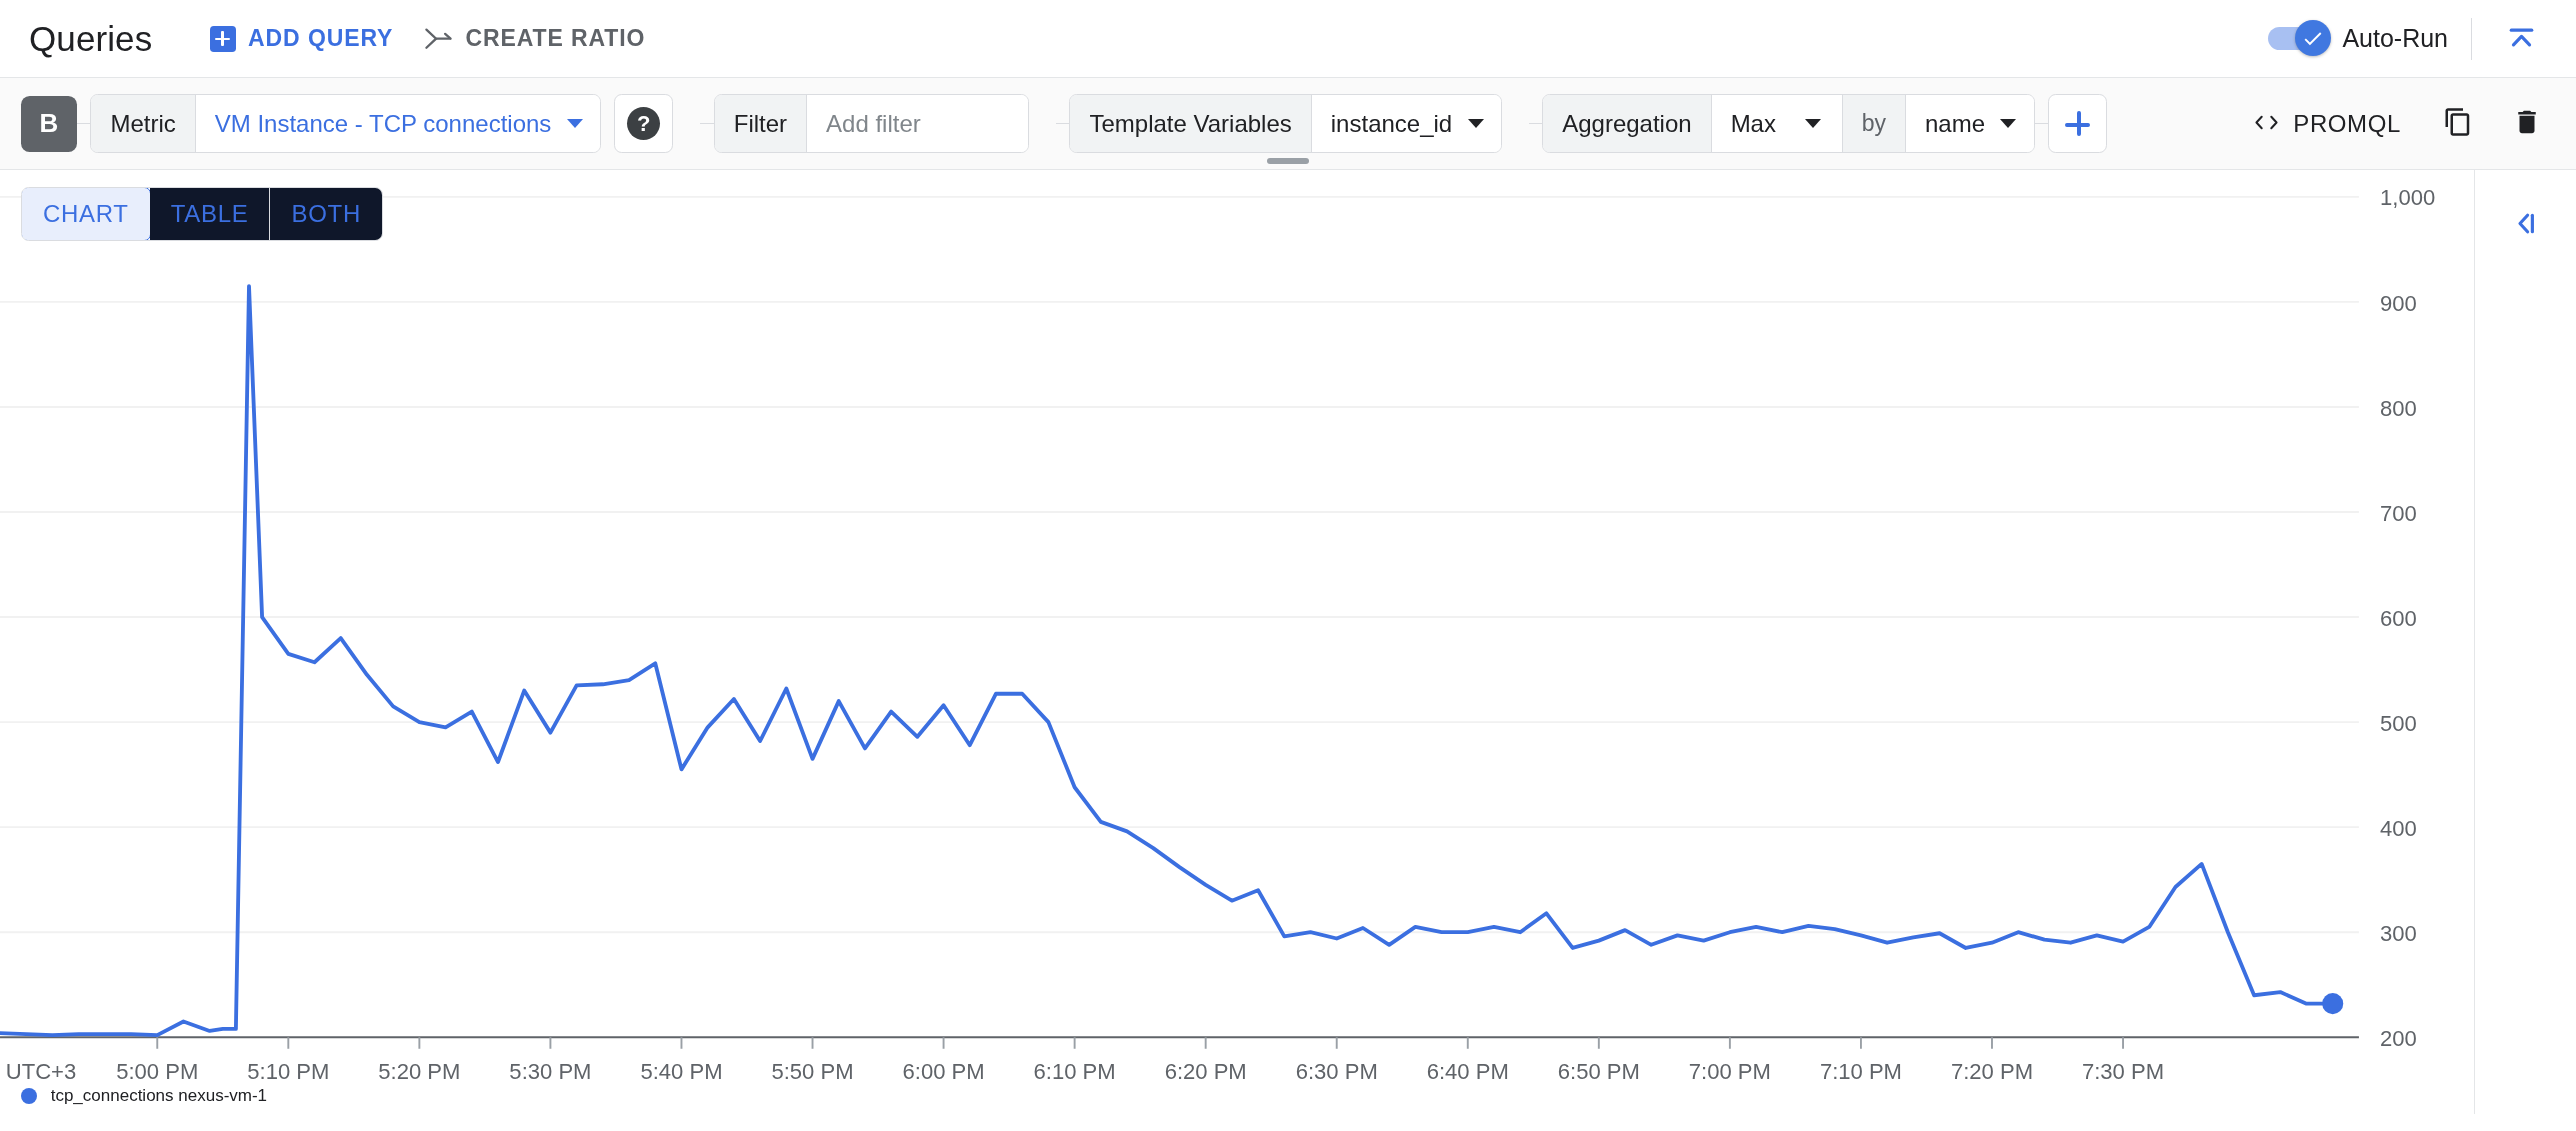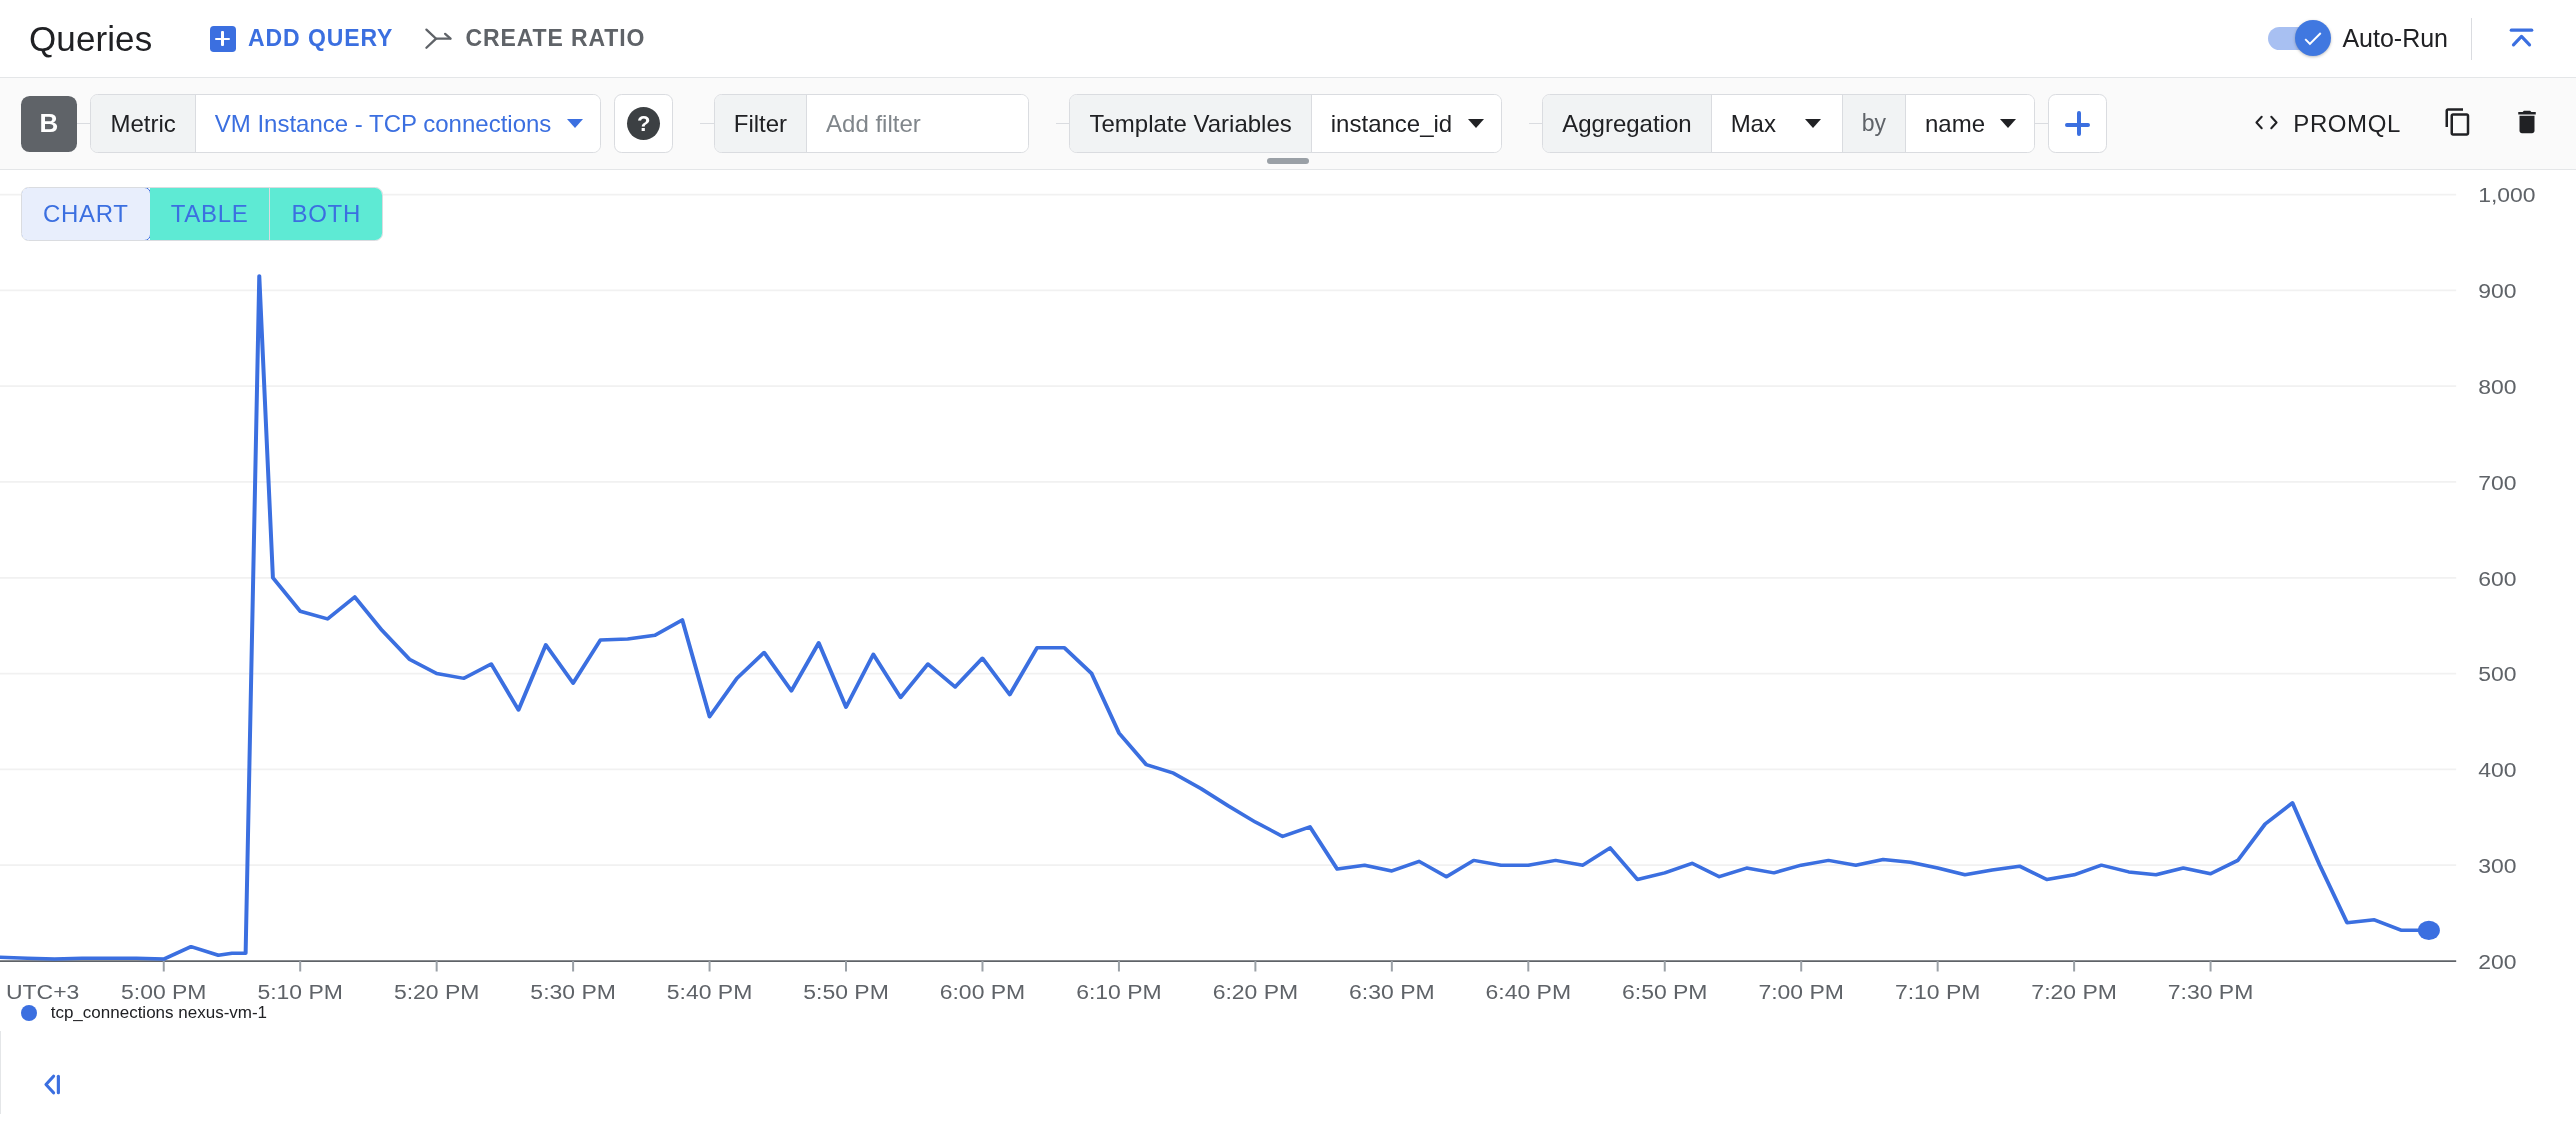--- a/index.html
+++ b/index.html
@@ -195,21 +195,20 @@
     width: 42px; height: 6.7px; border-radius:3.8px; background:#9aa0a6;
     cursor: ns-resize;
   }
 
   
   .body-area {
     height: calc(1132px - 96px - 92px);
     display:flex;
     background:#fff;
     position:relative;
-    flex-direction:column;
   }
   .chart-col {
     flex: 1 1 auto;
     position: relative;
     min-width: 0;
     display: flex;
     flex-direction: column;
   }
   .right-rail {
     width: 102px;
@@ -230,21 +229,21 @@
   .viewtabs {
     position:absolute; top: 17.3px; left: 21px;
     display:flex; height: 54px;
     border:1px solid #dadce0; border-radius:7.7px; overflow:hidden;
     background:#fff; z-index: 5;
   }
   .viewtab {
     padding: 0 21px;
     display:flex;align-items:center;
     font-size:24px; color:#3b6fe0; letter-spacing:0.7px;
-    cursor:pointer; background:#5eead4;
+    cursor:pointer; background:#0f172a;
     border-right:1px solid #dadce0;
     font-family: inherit;
   }
   .viewtab:last-child{border-right:none;}
   .viewtab.active {
     background:#e8eefc;
     border:1.9px solid #3b6fe0;
     border-radius:6.7px;
     margin:-1px;
     font-weight:400;

